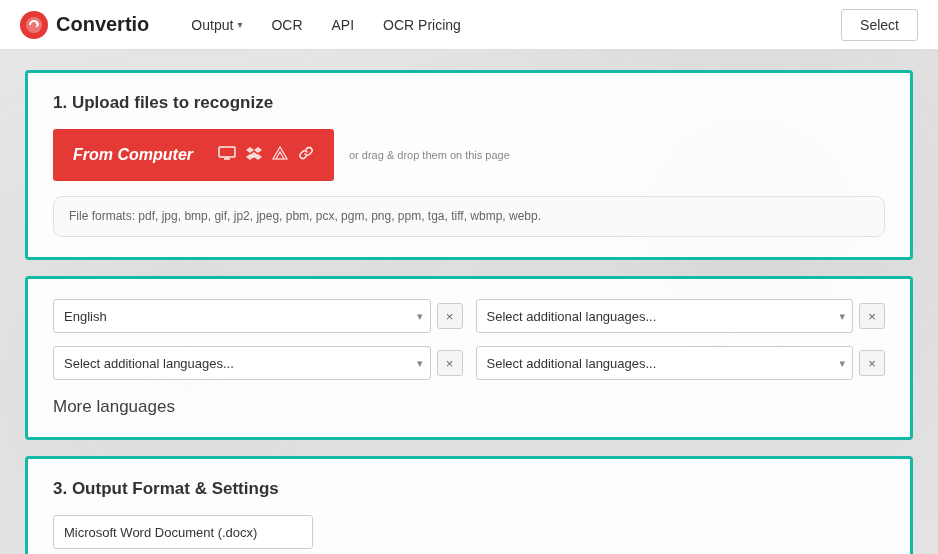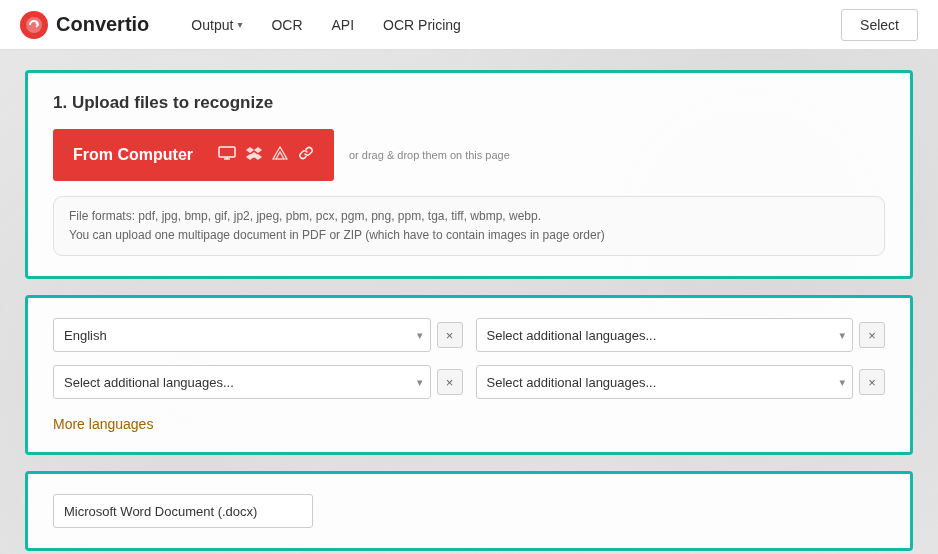--- a/index.html
+++ b/index.html
@@ -135,20 +135,21 @@
       border-radius: 3px;
       padding: 0 20px;
       height: 52px;
       display: flex;
       align-items: center;
       gap: 15px;
       cursor: pointer;
       font-size: 16px;
       font-weight: bold;
       min-width: 200px;
+      font-style: italic;
     }
 
     .btn-icons {
       display: flex;
       align-items: center;
       gap: 10px;
       margin-left: 10px;
     }
 
     .btn-icon {
@@ -222,22 +223,22 @@
       display: flex;
       align-items: center;
       justify-content: center;
       cursor: pointer;
       font-size: 13px;
       color: #666;
       flex-shrink: 0;
     }
 
     .more-languages {
-      color: #a16207;
-      font-size: 14px;
+      color: #404040;
+      font-size: 17px;
       cursor: pointer;
       display: inline-block;
       margin-top: 5px;
       text-decoration: none;
     }
 
     
     .output-row {
       display: flex;
       align-items: center;
@@ -334,21 +335,20 @@
             </svg>
           </span>
         </div>
       </button>
 
       <span class="drag-drop-text">or drag &amp; drop them on this page</span>
     </div>
 
     <div class="file-formats">
       <div>File formats: pdf, jpg, bmp, gif, jp2, jpeg, pbm, pcx, pgm, png, ppm, tga, tiff, wbmp, webp.</div>
-      <div>You can upload one multipage document in PDF or ZIP (which have to contain images in page order)</div>
     </div>
   </div>
 
   <div class="section-card">
 
     <div class="lang-grid">
 
       <div class="lang-row">
         <div class="lang-select-wrapper">
           <select class="lang-select">
@@ -405,20 +405,21 @@
           <span>×</span>
         </button>
       </div>
 
     </div>
 
     <a class="more-languages" href="#">More languages</a>
   </div>
 
   <div class="section-card">
+    <h2 class="section-title">3. Output Format &amp; Settings</h2>
 
     <div class="output-row">
       <div class="output-select-wrapper">
         <select class="output-select">
           <option>Microsoft Word Document (.docx)</option>
           <option>Plain Text (.txt)</option>
           <option>PDF (.pdf)</option>
           <option>HTML (.html)</option>
         </select>
         

